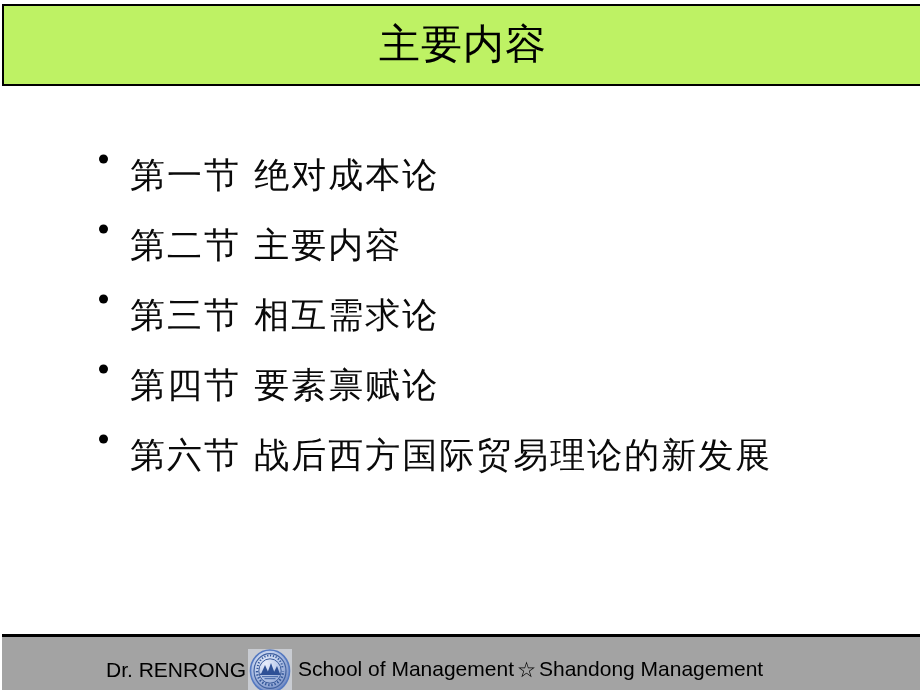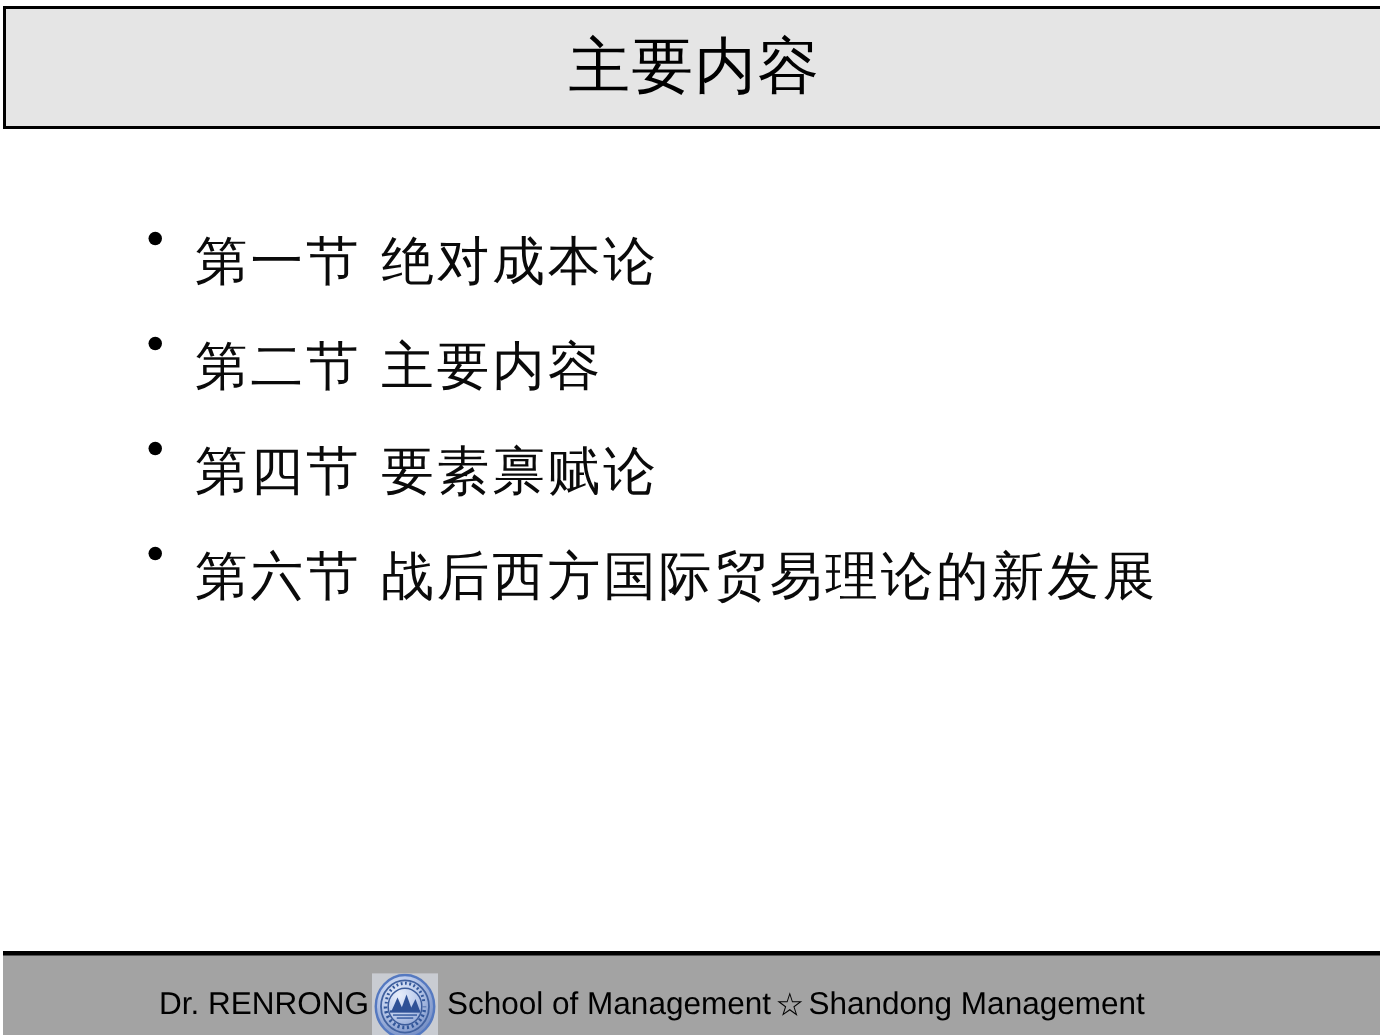--- a/index.html
+++ b/index.html
@@ -17,21 +17,21 @@
     font-family: "Liberation Sans", sans-serif;
   }
 
   
   #title-bar {
     position: absolute;
     left: 2px;
     top: 4px;
     width: 918px;
     height: 82px;
-    background: #e5e5e5;
+    background: #bef264;
     border-top: 2px solid #000000;
     border-bottom: 2px solid #000000;
     border-left: 2px solid #000000;
     box-sizing: border-box;
     display: flex;
     align-items: center;
     justify-content: center;
   }
 
   #title-text {
@@ -142,20 +142,24 @@
   </div>
 
   <ul id="body-list">
     <li class="bullet-row">
       <span class="bullet-dot"></span>
       <span class="bullet-text">第一节  绝对成本论</span>
     </li>
     <li class="bullet-row">
       <span class="bullet-dot"></span>
       <span class="bullet-text">第二节  主要内容</span>
+    </li>
+    <li class="bullet-row">
+      <span class="bullet-dot"></span>
+      <span class="bullet-text">第三节  相互需求论</span>
     </li>
     <li class="bullet-row">
       <span class="bullet-dot"></span>
       <span class="bullet-text">第四节  要素禀赋论</span>
     </li>
     <li class="bullet-row">
       <span class="bullet-dot"></span>
       <span class="bullet-text">第六节  战后西方国际贸易理论的新发展</span>
     </li>
   </ul>

